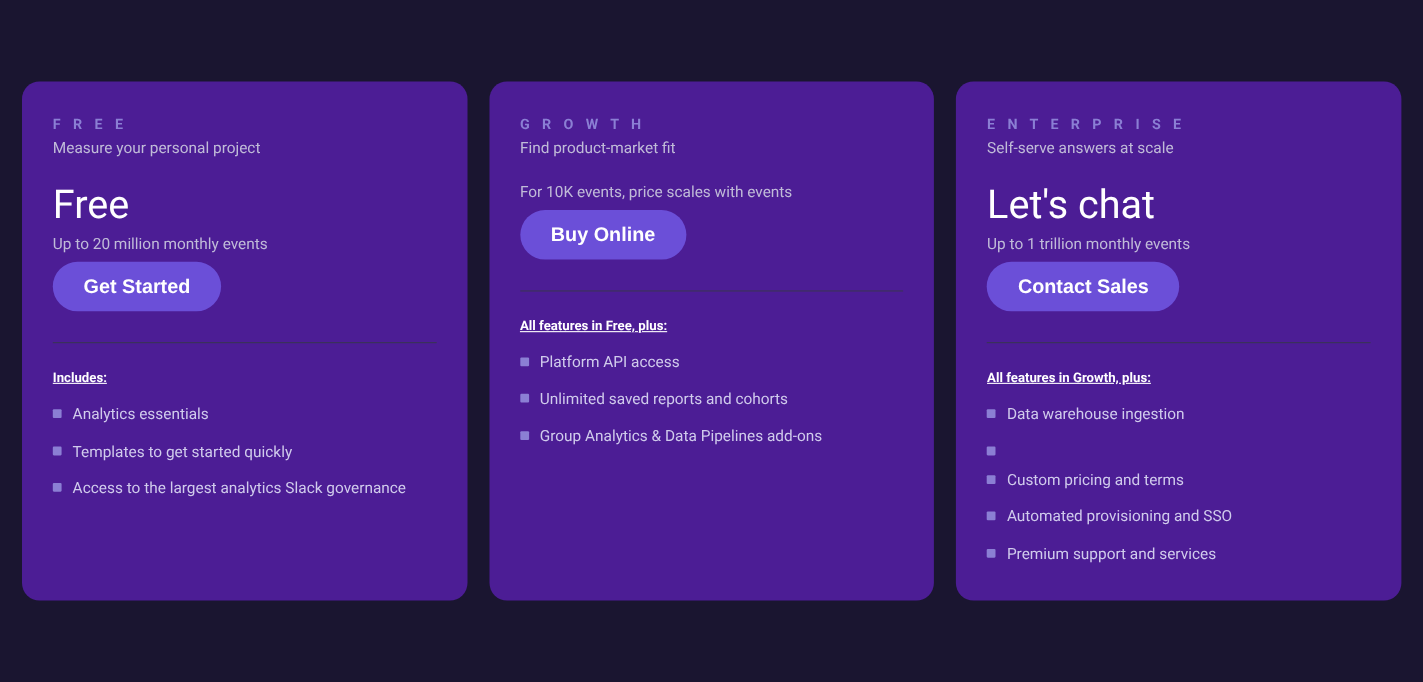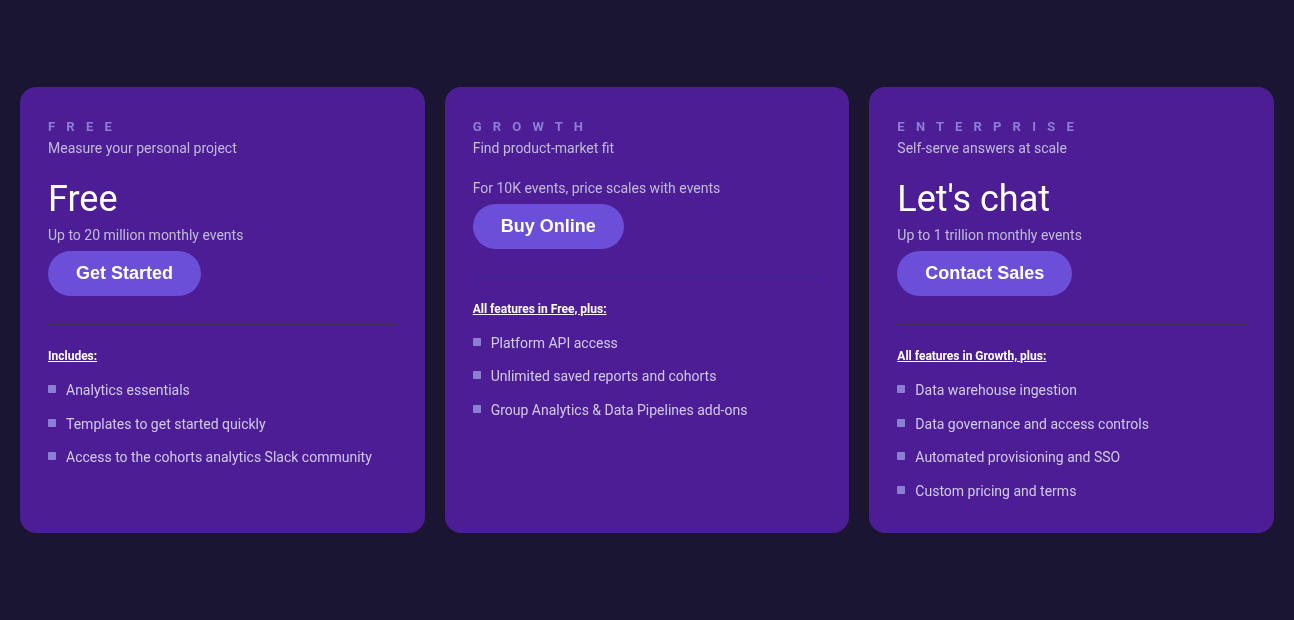--- a/index.html
+++ b/index.html
@@ -138,21 +138,21 @@
             <span>Analytics essentials</span>
           </li>
 
           <li>
             <span class="bullet"></span>
             <span>Templates to get started quickly</span>
           </li>
 
           <li>
             <span class="bullet"></span>
-            <span>Access to the cohorts analytics Slack community</span>
+            <span>Access to the largest analytics Slack governance</span>
           </li>
 
       </ul>
     </div>
     <div class="pricing-card">
       <div class="plan-label">G R O W T H</div>
       <div class="plan-tagline">Find product-market fit</div>
       <div class="plan-price-note">For 10K events, price scales with events</div>
       <button class="plan-button">Buy Online</button>
       <hr class="divider">
@@ -187,29 +187,32 @@
       <div class="features-heading">All features in Growth, plus:</div>
       <ul class="features-list">
 
           <li>
             <span class="bullet"></span>
             <span>Data warehouse ingestion</span>
           </li>
 
           <li>
             <span class="bullet"></span>
-            <span>Data governance and access controls</span>
+          </li>
+
+          <li>
+            <span class="bullet"></span>
+            <span>Custom pricing and terms</span>
           </li>
 
           <li>
             <span class="bullet"></span>
             <span>Automated provisioning and SSO</span>
           </li>
 
           <li>
             <span class="bullet"></span>
-            <span>Custom pricing and terms</span>
-          </li>
-
+            <span>Premium support and services</span>
+          </li>
 
       </ul>
     </div>
   </div>
 
 </body></html>

